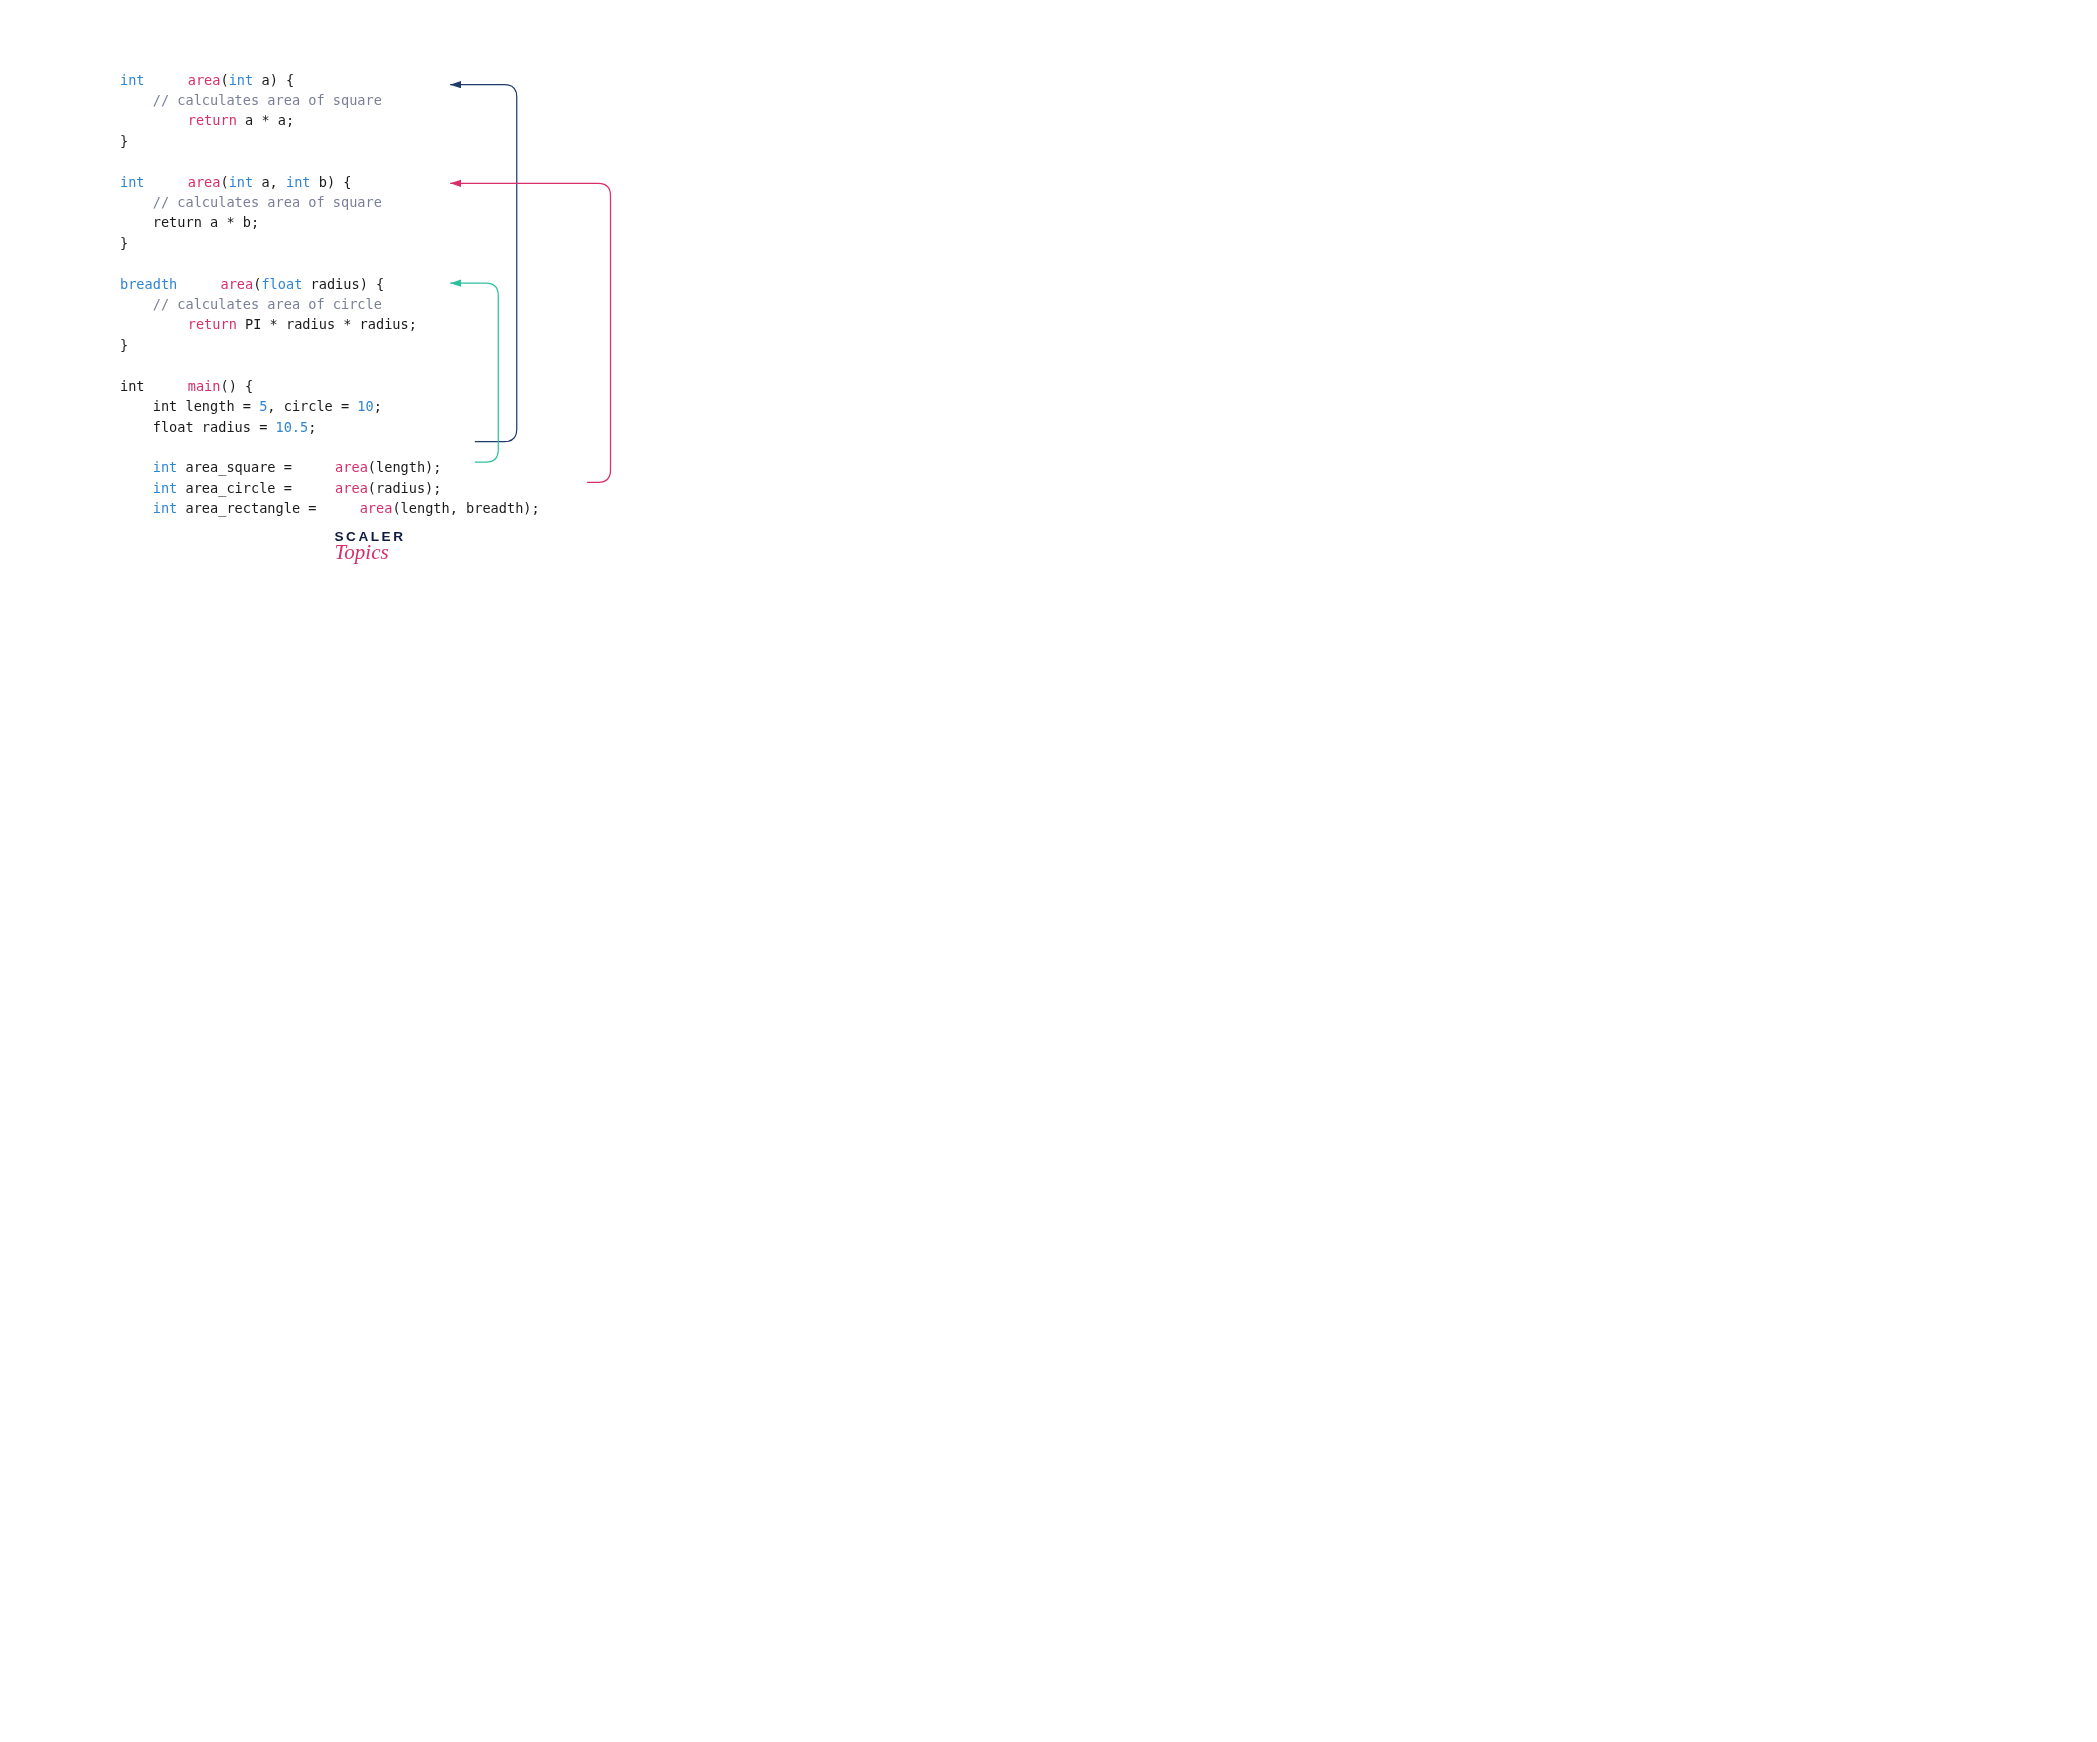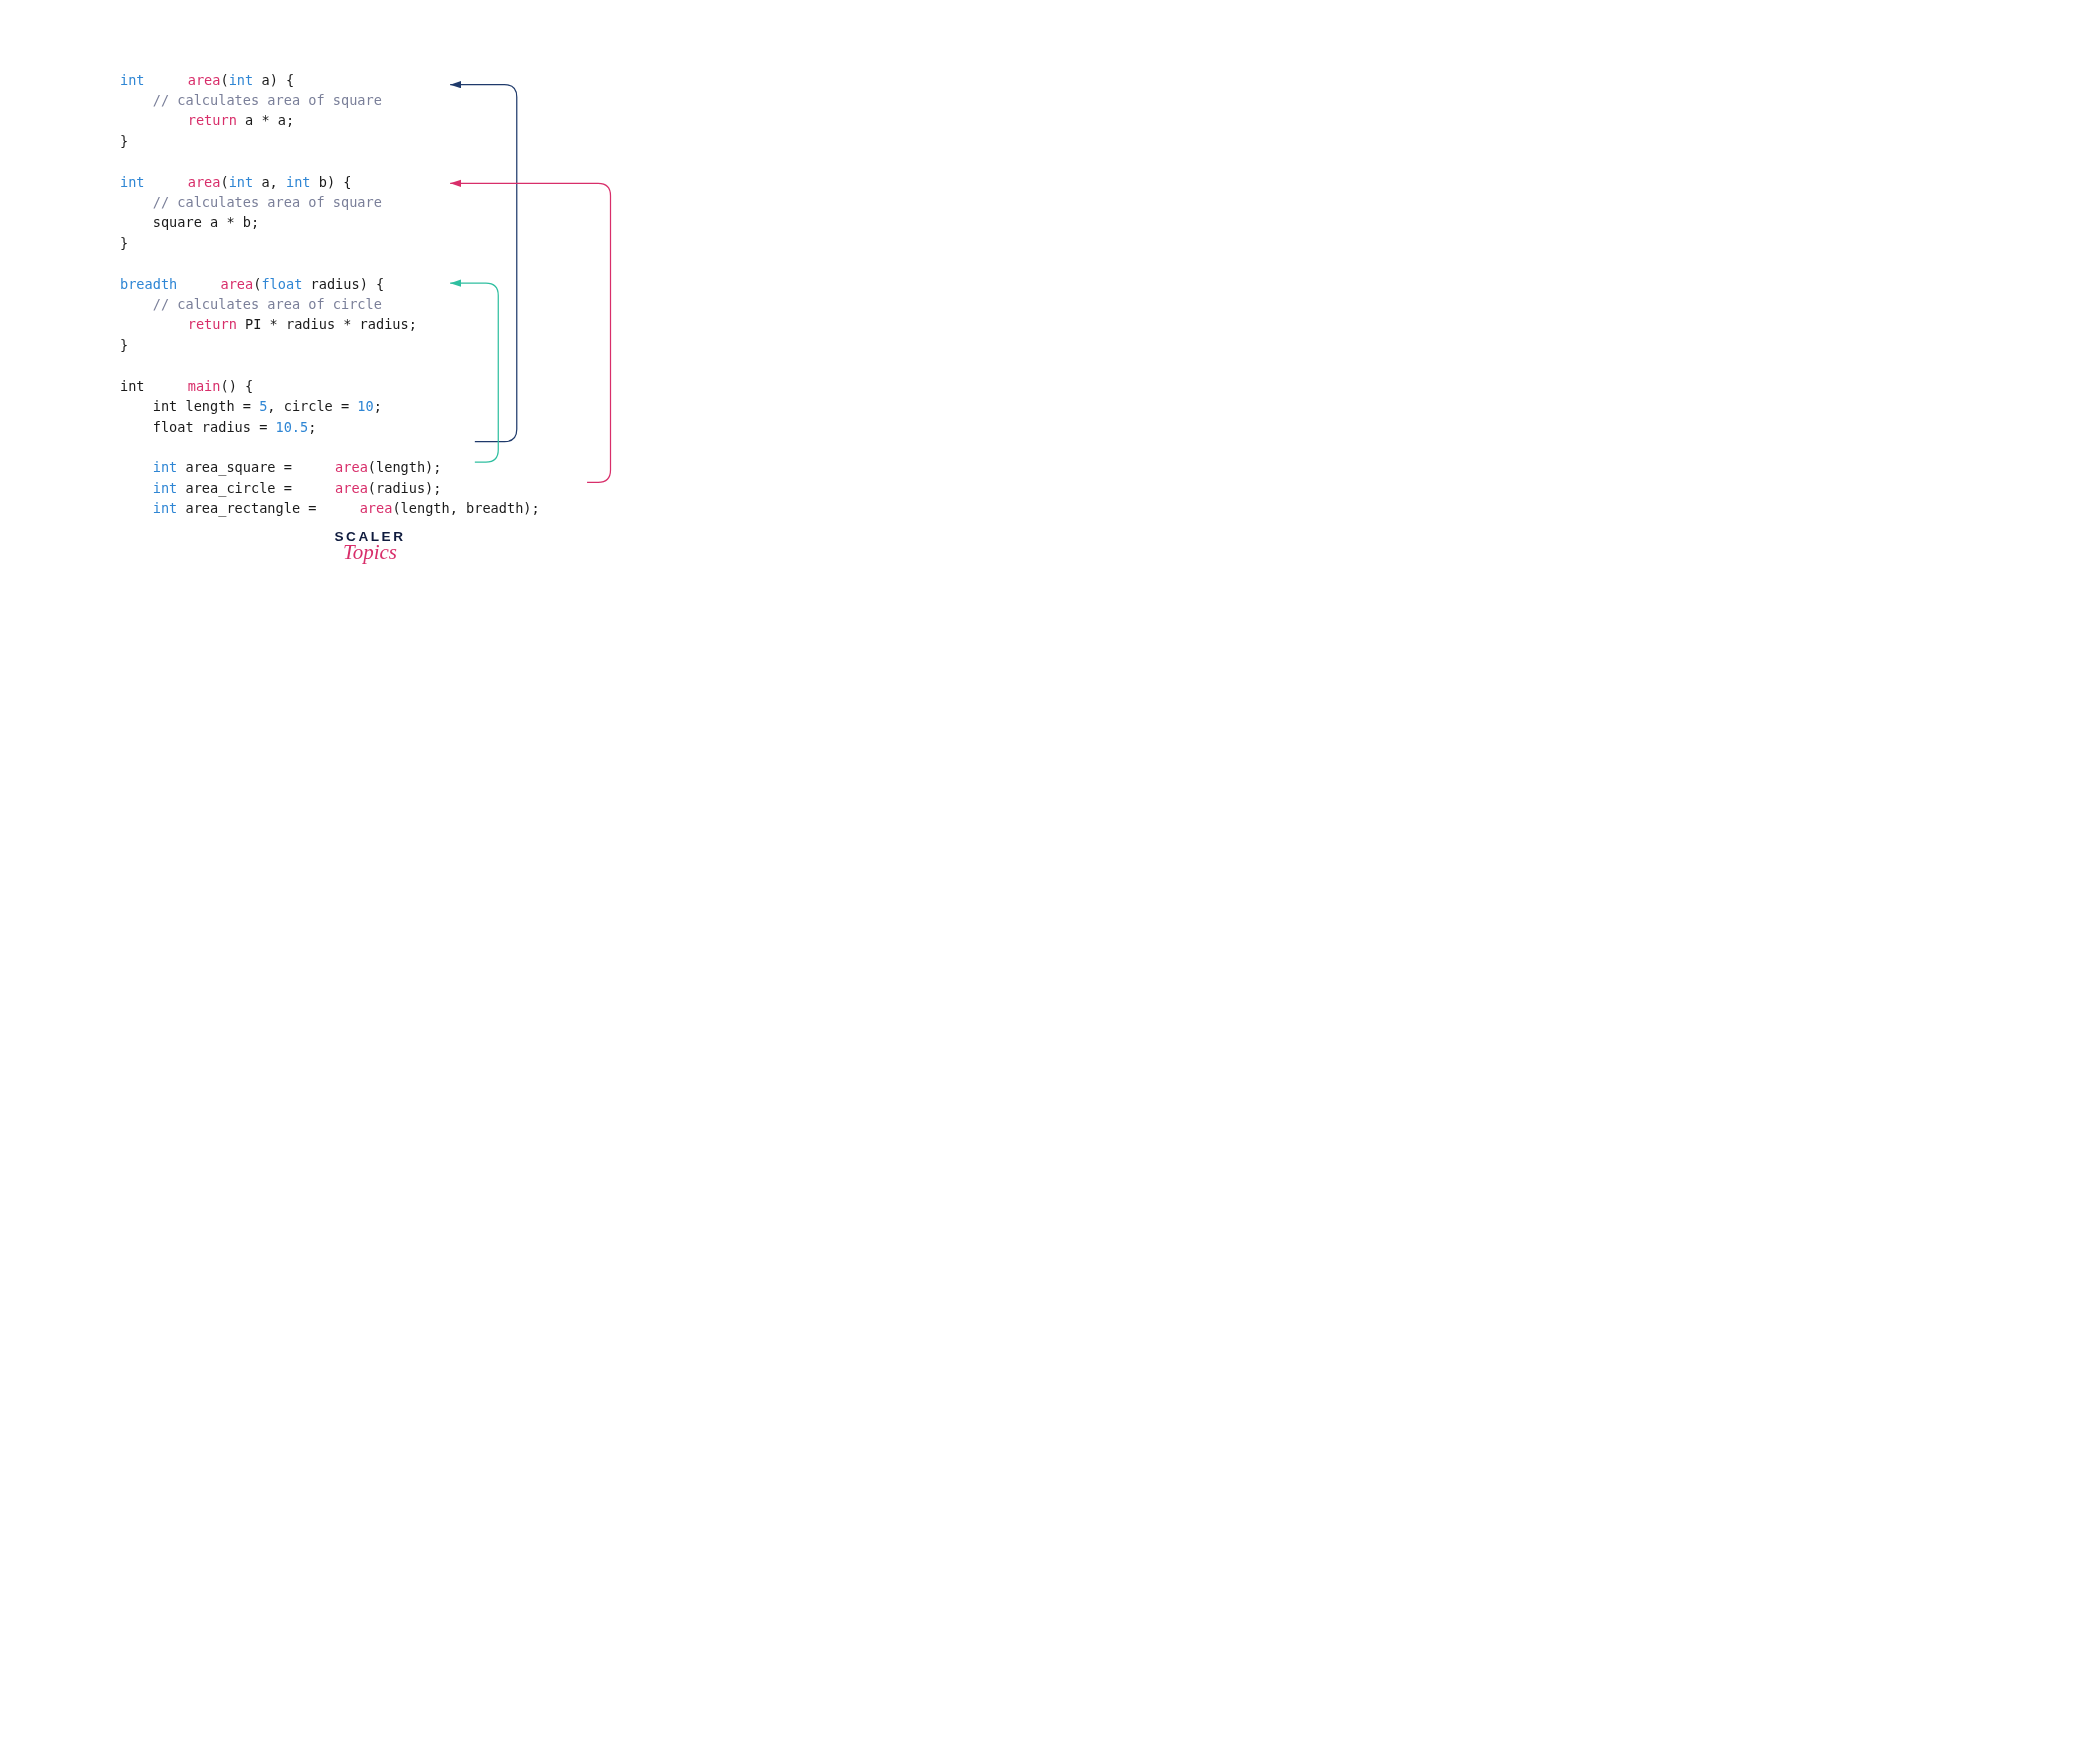--- a/index.html
+++ b/index.html
@@ -29,21 +29,21 @@
   .kw-type   { color: #2f86d4; }   
   .kw-name   { color: #d82e6a; margin-left: 35px; }   
   .kw-cmt    { color: #7a7f99; }   
   .kw-num    { color: #2f86d4; }   
 
   .logo {
     position: absolute;
     left: 50%;
     top: 529px;
     transform: translateX(-50%);
-    text-align: center;
+    text-align: left;
     font-family: "Georgia", "Times New Roman", serif;
   }
   .logo .scaler {
     font-family: "Arial Black", "Helvetica Neue", sans-serif;
     font-weight: 900;
     font-size: 13.6px;
     letter-spacing: 2.5px;
     color: #0f1b3e;
   }
   .logo .topics {
@@ -67,21 +67,21 @@
 
 <div class="viewport">
 
 <pre class="codeblock"><span class="kw-type">int</span> <span class="kw-name">area</span>(<span class="kw-type">int</span><span> a</span><span>) {</span>
     <span class="kw-cmt">// calculates area of square</span>
     <span class="kw-name">return</span><span> a * a;</span>
 <span>}</span>
 
 <span class="kw-type">int</span> <span class="kw-name">area</span>(<span class="kw-type">int</span><span> a, </span><span class="kw-type">int</span><span> b</span><span>) {</span>
     <span class="kw-cmt">// calculates area of square</span>
-<span>    square a * b;</span>
+<span>    return a * b;</span>
 <span>}</span>
 
 <span class="kw-type">breadth</span> <span class="kw-name">area</span>(<span class="kw-type">float</span><span> radius</span><span>) {</span>
     <span class="kw-cmt">// calculates area of circle</span>
     <span class="kw-name">return</span><span> PI * radius * radius;</span>
 <span>}</span>
 
 <span>int </span><span class="kw-name">main</span><span>() {</span>
 <span>    int length = </span><span class="kw-num">5</span><span>, circle = </span><span class="kw-num">10</span><span>;</span>
 <span>    float radius = </span><span class="kw-num">10.5</span><span>;</span>

